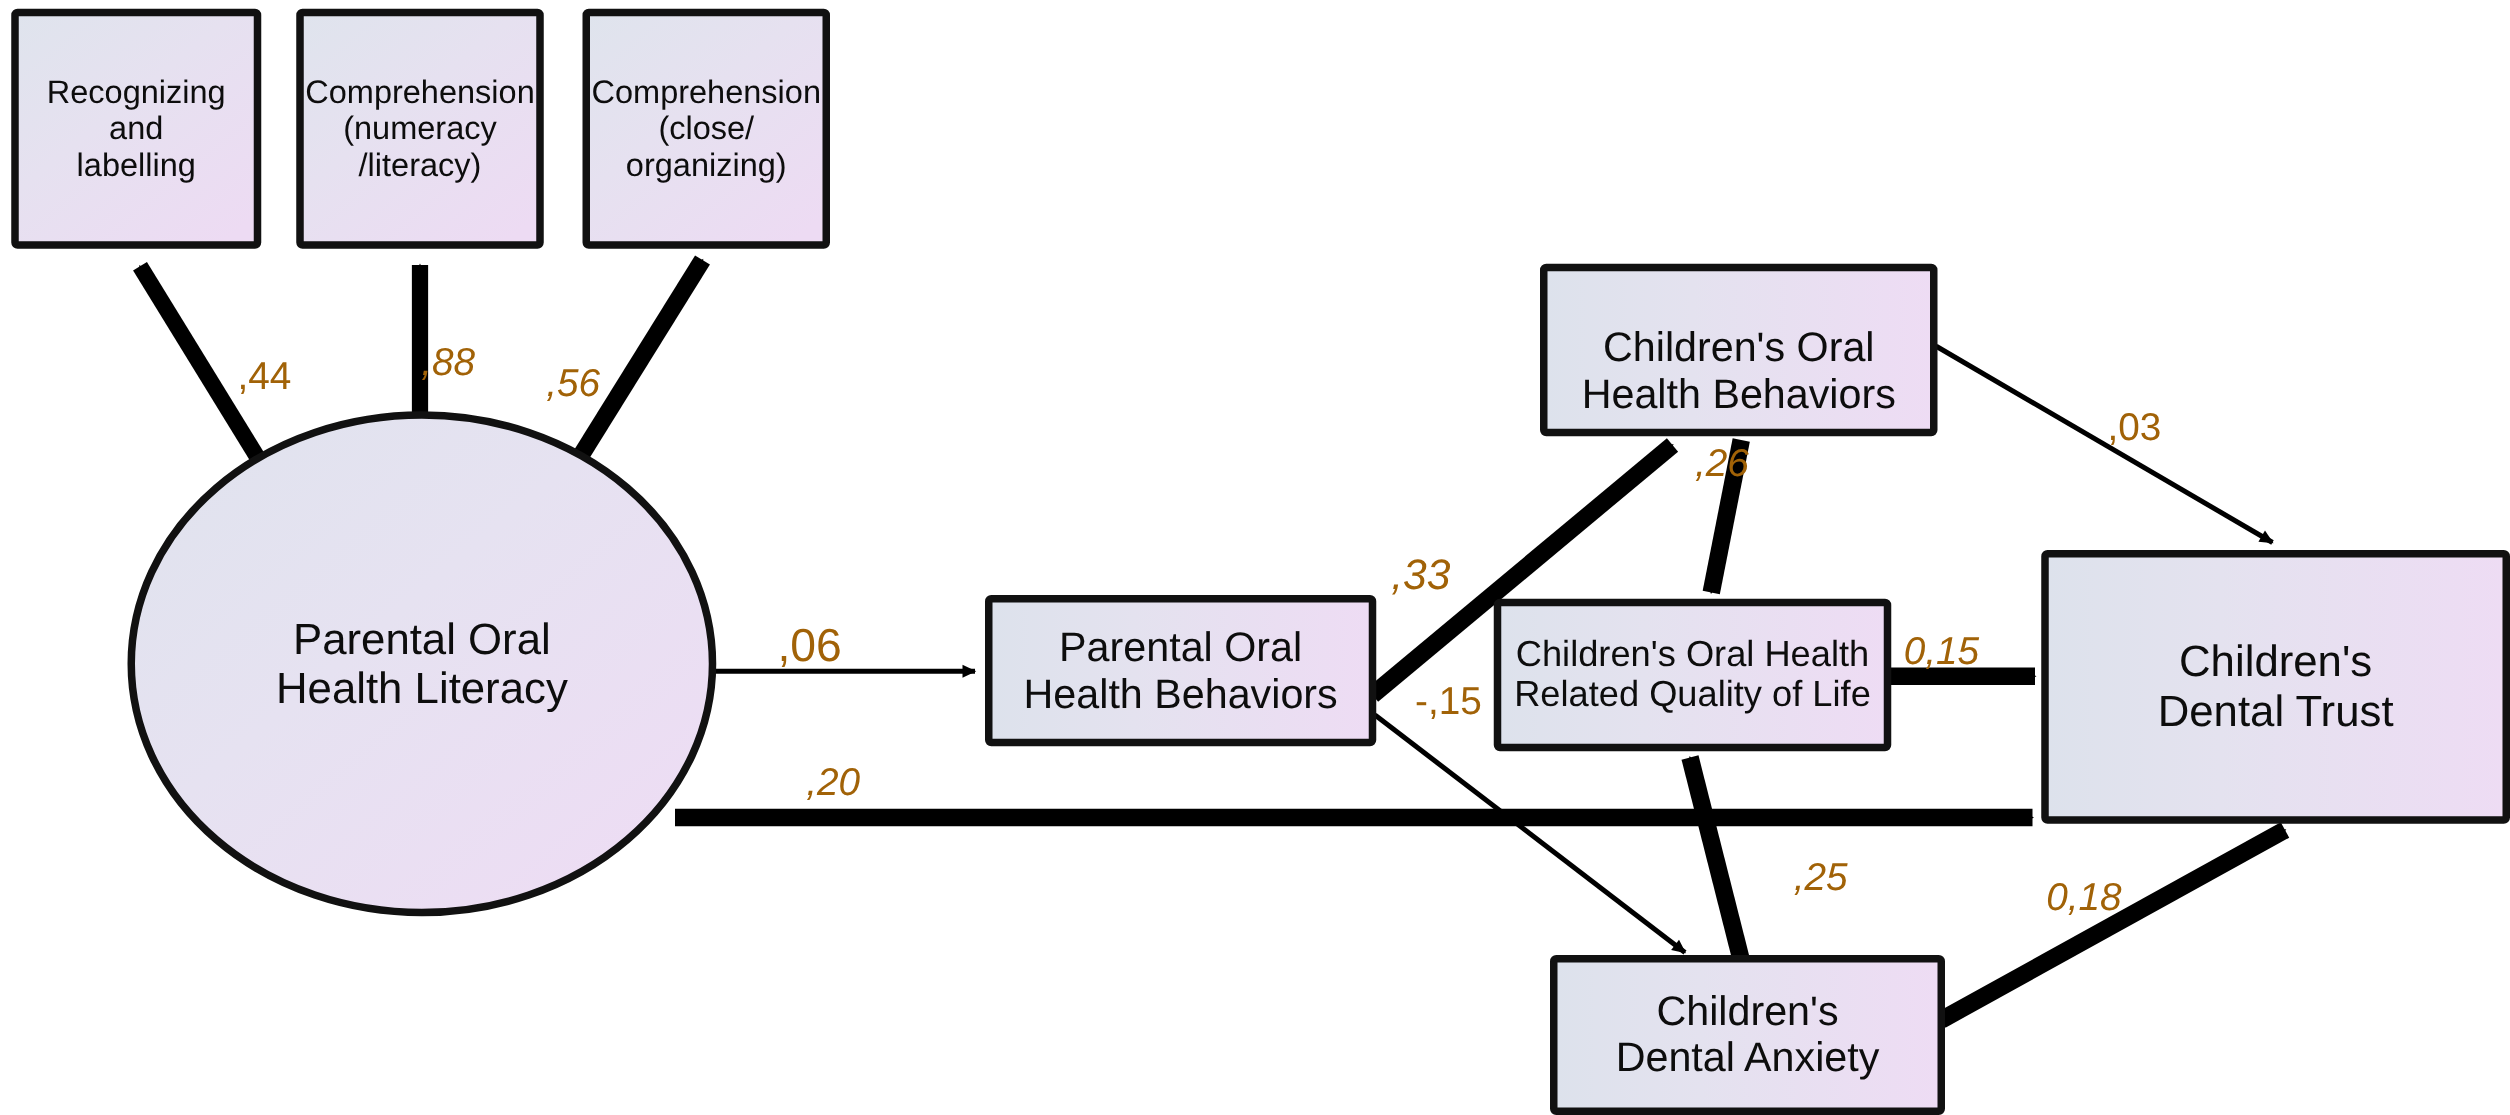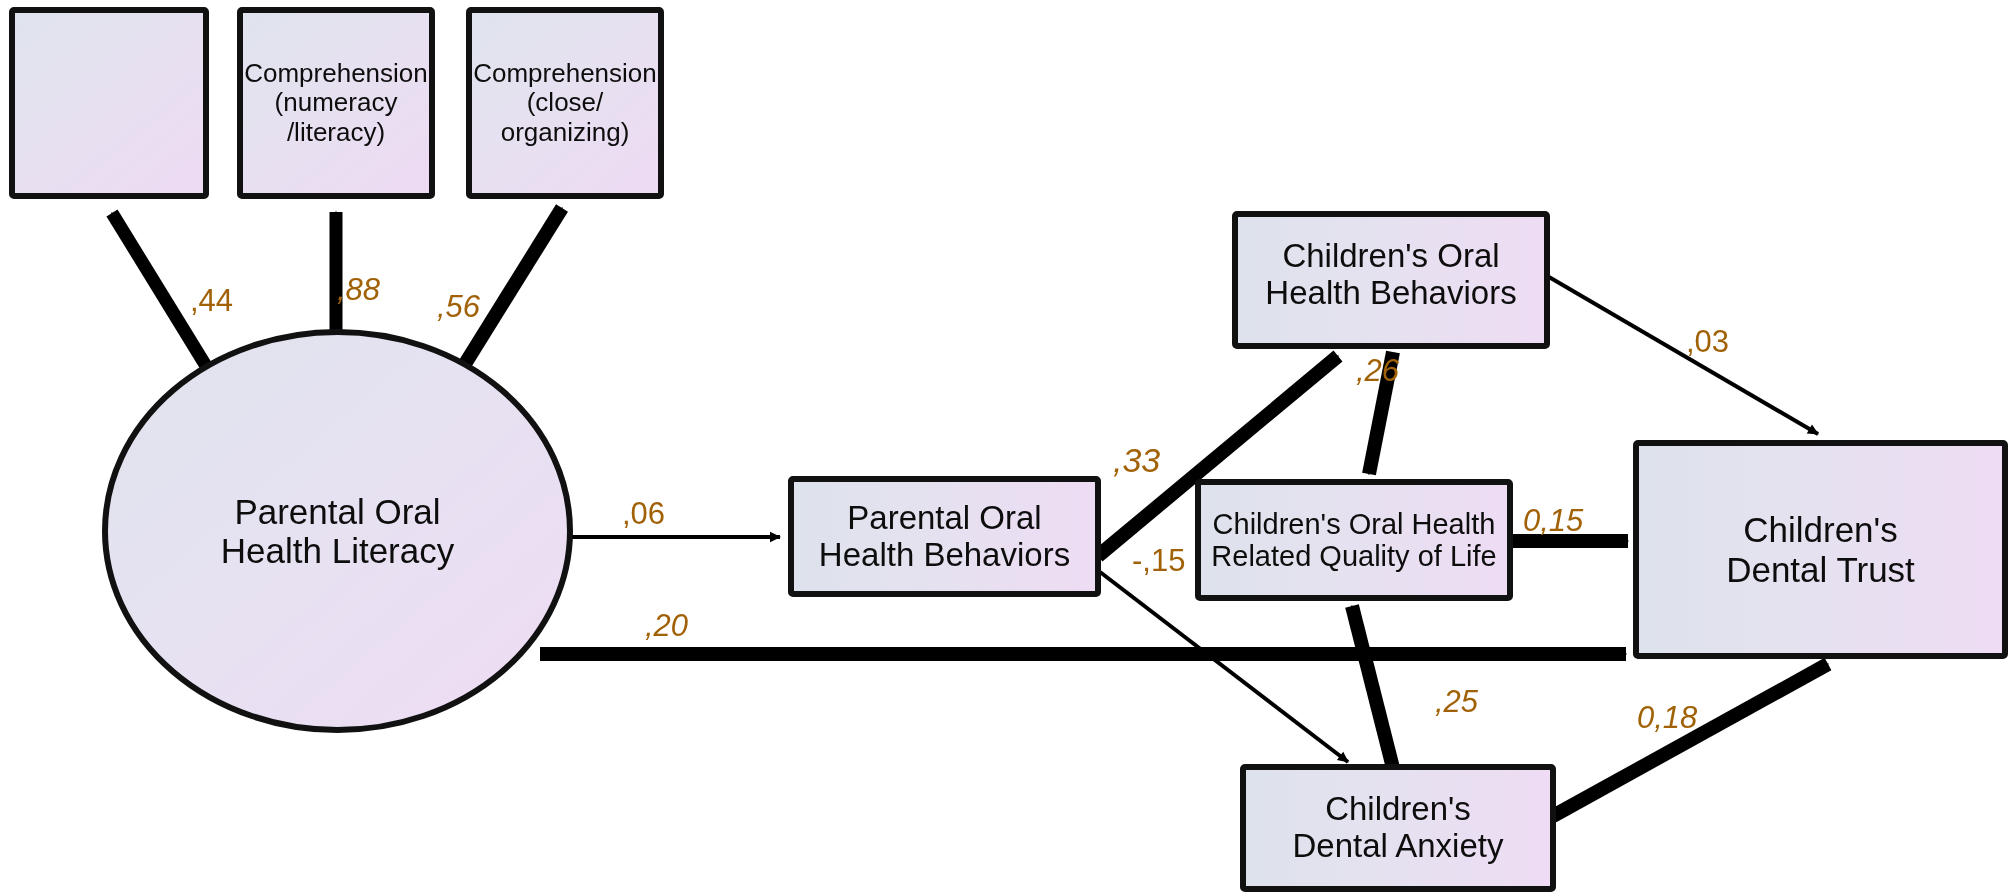--- a/index.html
+++ b/index.html
@@ -94,54 +94,57 @@
       <rect x="1235" y="214" width="312" height="132" rx="2" fill="url(#gradBox)" stroke="#111" stroke-width="6"></rect>
 
       <rect x="1198" y="482" width="312" height="116" rx="2" fill="url(#gradBox)" stroke="#111" stroke-width="6"></rect>
 
       <rect x="1636" y="443" width="369" height="213" rx="2" fill="url(#gradBox)" stroke="#111" stroke-width="6"></rect>
 
       <rect x="1243" y="767" width="310" height="122" rx="2" fill="url(#gradBox)" stroke="#111" stroke-width="6"></rect>
     </g>
   </svg>
 
+  <div class="node-label" style="left:12px;top:10px;width:194px;height:186px;font-size:26px;">Recognizing
+and
+labelling</div>
 
   <div class="node-label" style="left:240px;top:10px;width:192px;height:186px;font-size:26px;">Comprehension
 (numeracy
 /literacy)</div>
 
   <div class="node-label" style="left:469px;top:10px;width:192px;height:186px;font-size:26px;">Comprehension
 (close/
 organizing)</div>
 
   <div class="node-label" style="left:105px;top:332px;width:465px;height:398px;font-size:35px;">Parental Oral
 Health Literacy</div>
 
   <div class="node-label" style="left:791px;top:479px;width:307px;height:115px;font-size:33px;">Parental Oral
 Health Behaviors</div>
 
-  <div class="node-label" style="left:1235px;top:209px;width:312px;height:132px;font-size:33px;">Children's Oral
+  <div class="node-label" style="left:1235px;top:231px;width:312px;height:132px;font-size:33px;">Children's Oral
 Health Behaviors</div>
 
   <div class="node-label" style="left:1198px;top:482px;width:312px;height:116px;font-size:29px;">Children's Oral Health
 Related Quality of Life</div>
 
   <div class="node-label" style="left:1636px;top:443px;width:369px;height:213px;font-size:35px;">Children's
 Dental Trust</div>
 
   <div class="node-label" style="left:1243px;top:767px;width:310px;height:122px;font-size:33px;">Children's
 Dental Anxiety</div>
 
   <div class="coef plain" style="left:190px;top:285px;font-size:31px;">,44</div>
 
   <div class="coef bold" style="left:337px;top:274px;font-size:31px;">,88</div>
 
   <div class="coef bold" style="left:437px;top:291px;font-size:31px;">,56</div>
 
-  <div class="coef plain" style="left:622px;top:498px;font-size:31px;">,06</div>
+  <div class="coef plain" style="left:622px;top:498px;font-size:37px;">,06</div>
 
   <div class="coef bold" style="left:645px;top:610px;font-size:31px;">,20</div>
 
   <div class="coef bold" style="left:1113px;top:443px;font-size:34px;">,33</div>
 
   <div class="coef plain" style="left:1132px;top:545px;font-size:31px;">-,15</div>
 
   <div class="coef bold" style="left:1356px;top:355px;font-size:31px;">,26</div>
 
   <div class="coef plain" style="left:1686px;top:326px;font-size:31px;">,03</div>

